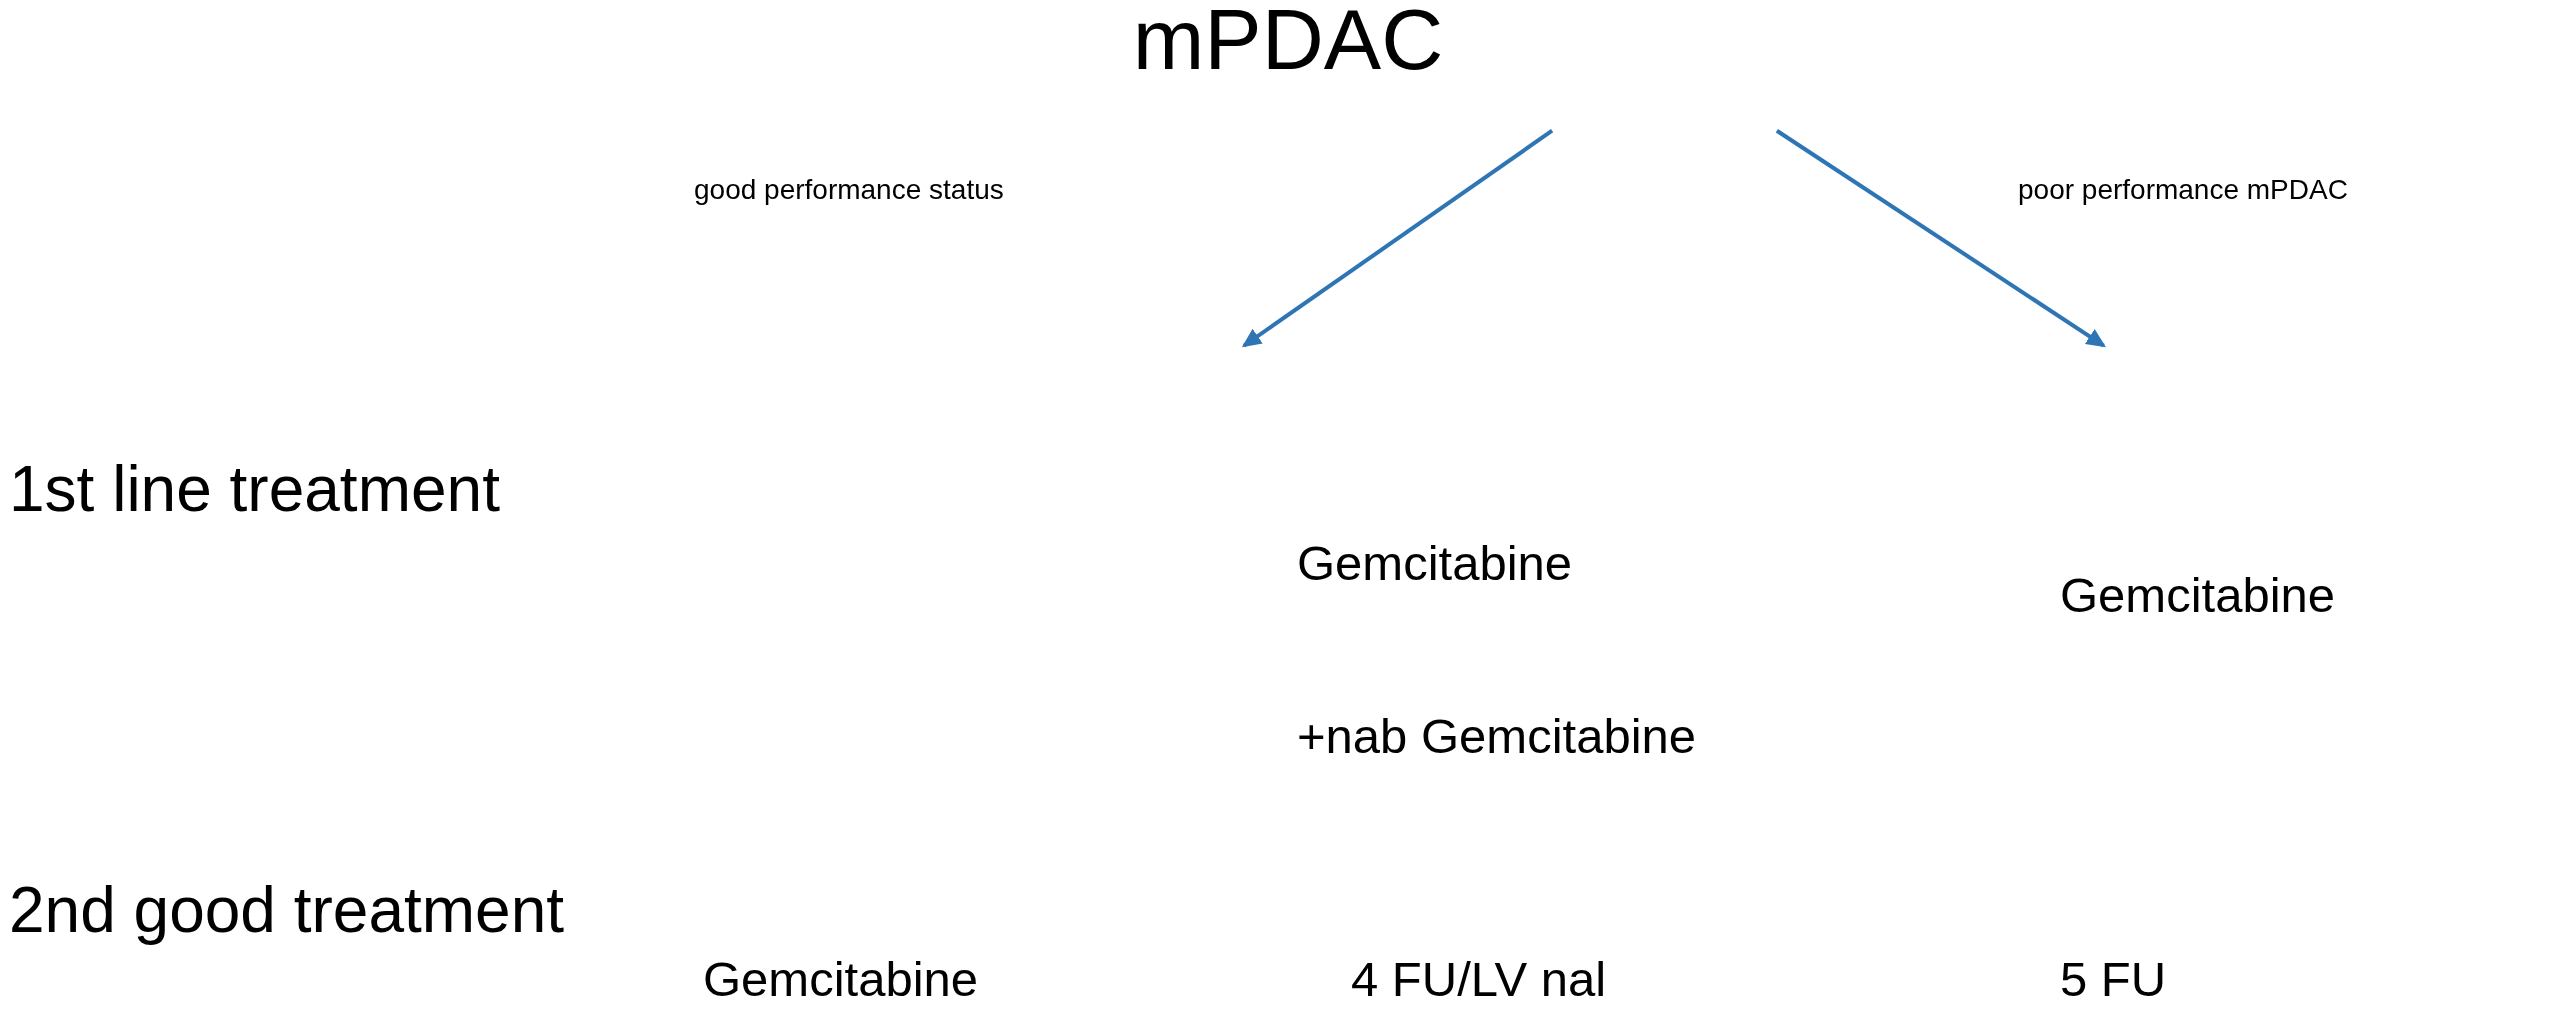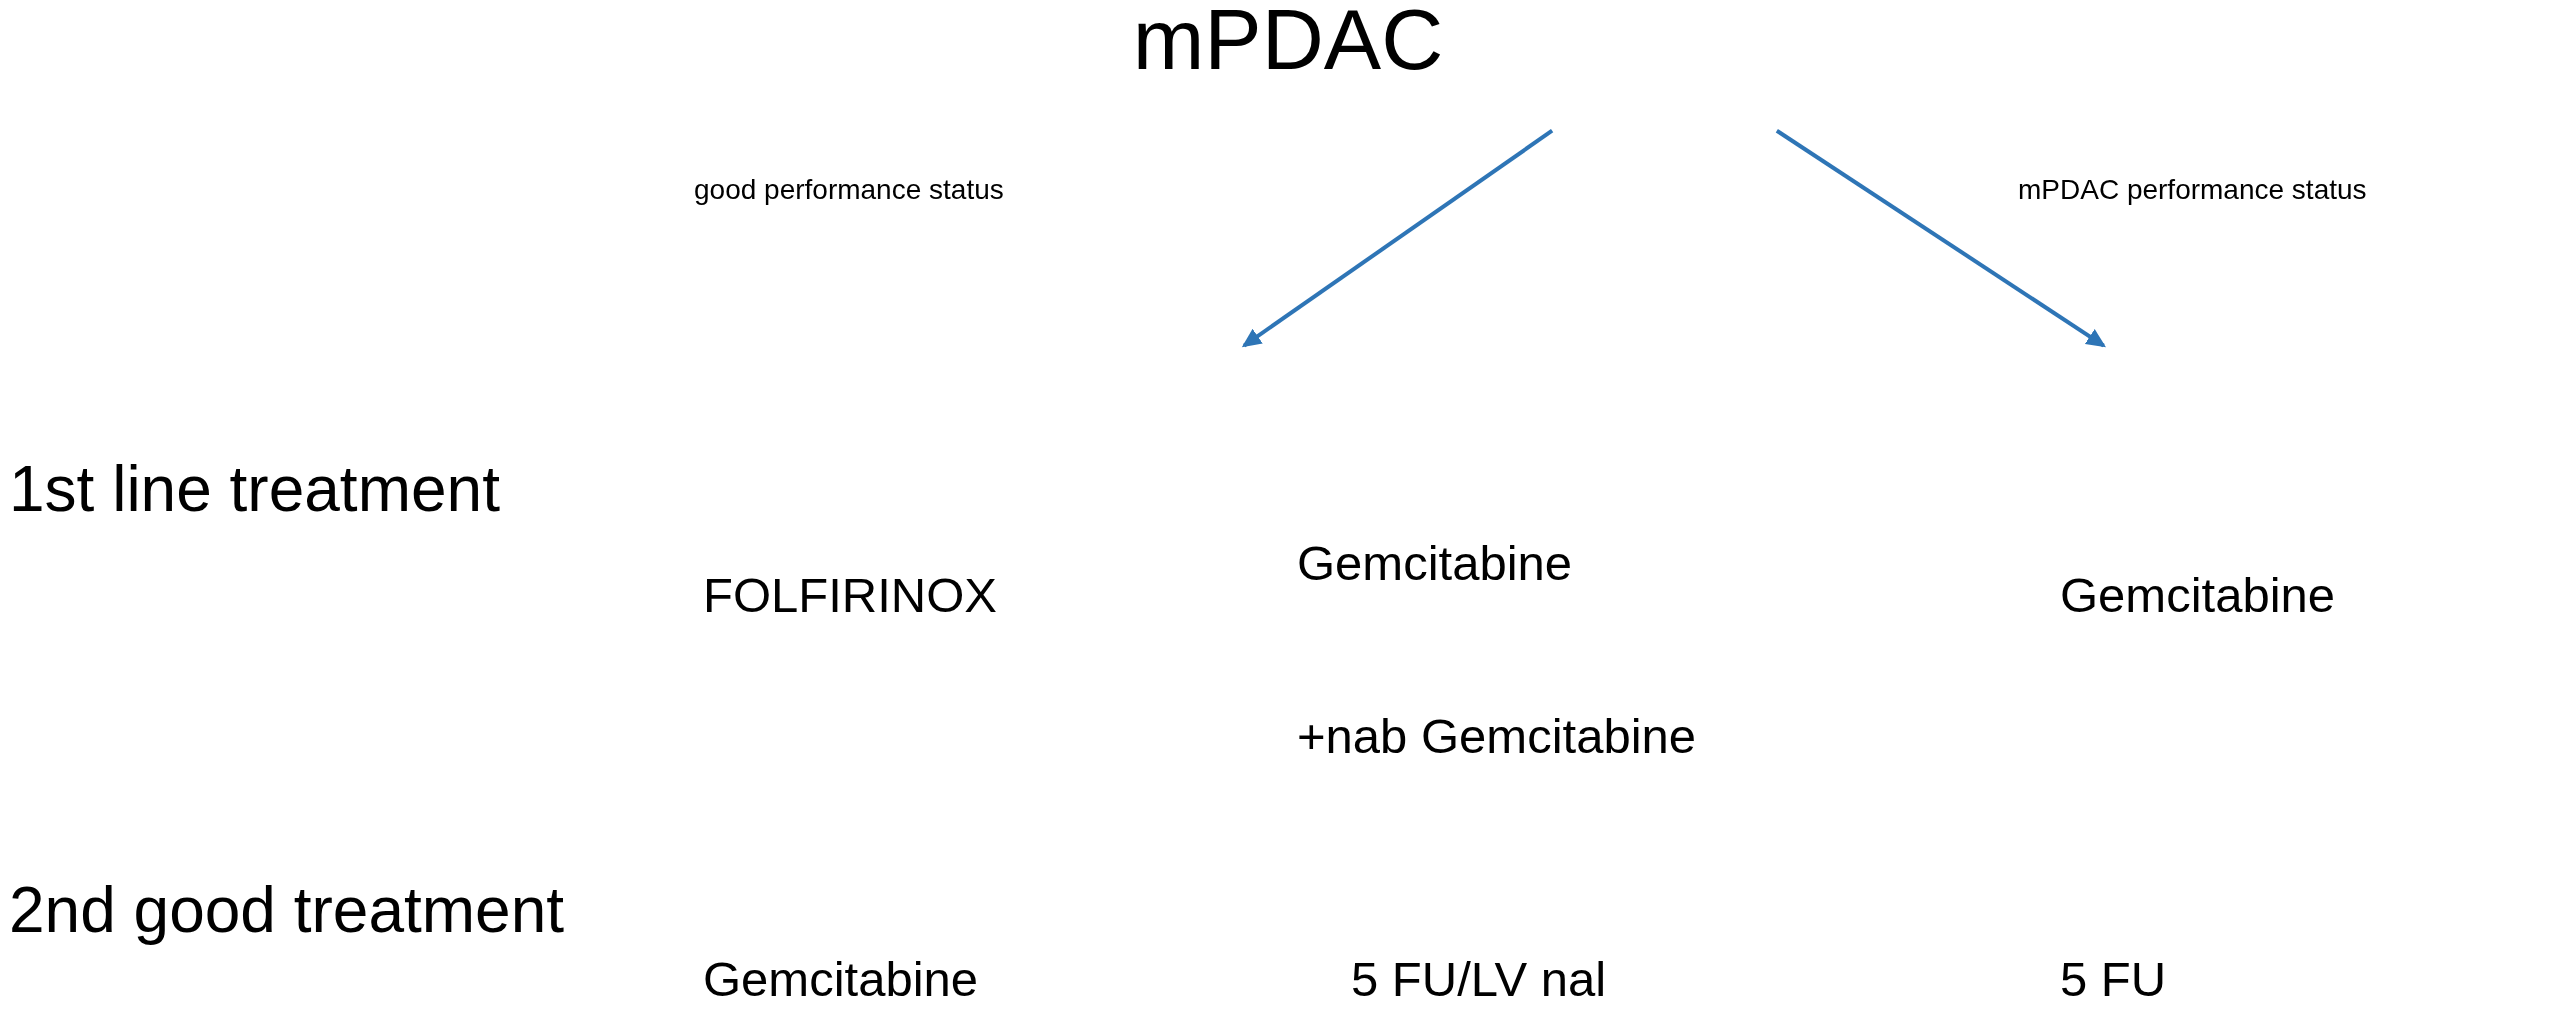--- a/index.html
+++ b/index.html
@@ -74,46 +74,43 @@
       <marker id="ah" viewBox="0 0 10 10" refX="8.2" refY="5" markerWidth="5.0" markerHeight="5.0" orient="auto-start-reverse">
         <path d="M 0 0.6 L 9.6 5 L 0 9.4 z" fill="#2E75B6"></path>
       </marker>
     </defs>
     <line x1="1733" y1="146" x2="1389" y2="386" stroke="#2E75B6" stroke-width="4.5" marker-end="url(#ah)"></line>
     <line x1="1984" y1="146" x2="2349" y2="386" stroke="#2E75B6" stroke-width="4.5" marker-end="url(#ah)"></line>
   </svg>
 
   <div class="node edge-label" id="edge-label-good">good performance status</div>
 
-  <div class="node edge-label" id="edge-label-poor">mPDAC performance status</div>
+  <div class="node edge-label" id="edge-label-poor">poor performance mPDAC</div>
 
   <div class="node row-label" id="row-label-first">1st line treatment</div>
 
   <div class="node row-label" id="row-label-second">2nd good treatment</div>
 
-  <div class="node cell" id="cell-1-1">
-    <div>FOLFIRINOX</div>
-  </div>
 
   <div class="node cell" id="cell-1-2">
     <div>Gemcitabine</div>
     <div>+nab Gemcitabine</div>
   </div>
 
   <div class="node cell" id="cell-1-3">
     <div>Gemcitabine</div>
   </div>
 
   <div class="node cell" id="cell-2-1">
     <div>Gemcitabine</div>
     
   </div>
 
   <div class="node cell" id="cell-2-2">
-    <div>5 FU/LV nal</div>
+    <div>4 FU/LV nal</div>
     
   </div>
 
   <div class="node cell" id="cell-2-3">
     <div>5 FU</div>
     
   </div>
 
 </div>
 

